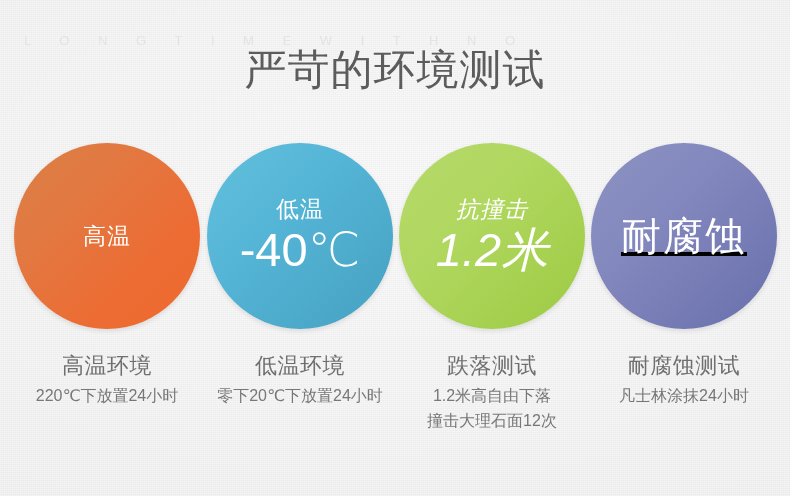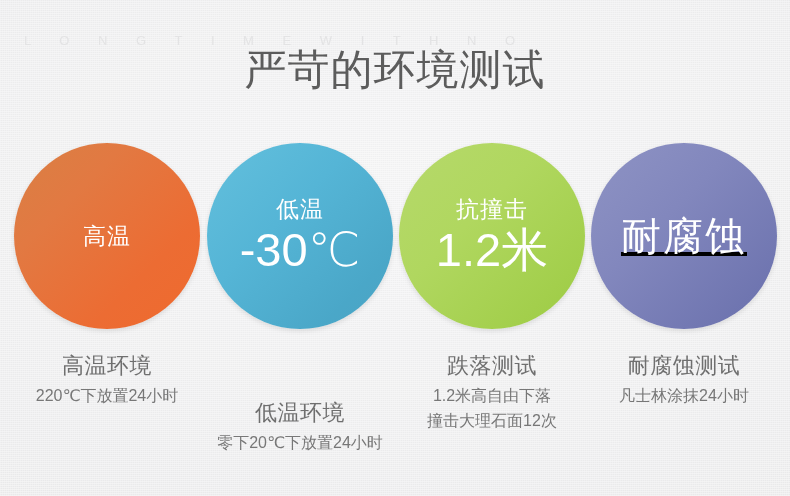--- a/index.html
+++ b/index.html
@@ -66,21 +66,21 @@
     z-index:2;
   }
 
   .circle-wrap{
     position:absolute;
     top:0;
     width:186px; height:186px;
   }
   .circle-wrap.c0{ left:14px;  }
   .circle-wrap.c1{ left:207px; }
-  .circle-wrap.c2{ left:399px; }
+  .circle-wrap.c2{ left:399px;font-style:italic; }
   .circle-wrap.c3{ left:591px; }
 
   .circle{
     position:absolute;
     inset:0;
     border-radius:50%;
     display:flex;
     flex-direction:column;
     align-items:center;
     justify-content:center;
@@ -125,21 +125,21 @@
     width:790px;
     z-index:3;
   }
   .caption{
     position:absolute;
     top:0;
     width:220px;
     text-align:center;
   }
   .caption.k0{ left:-3px;  }
-  .caption.k1{ left:190px;margin-top:47px; }
+  .caption.k1{ left:190px; }
   .caption.k2{ left:382px; }
   .caption.k3{ left:574px; }
 
   .cap-title{
     font-size:22px;
     line-height:28px;
     color:#6f6f6f;
     font-weight:400;
     letter-spacing:.5px;
     white-space:nowrap;
@@ -167,21 +167,21 @@
 
     <div class="circle-wrap c0">
       <div class="circle orange">
         <div class="c-label">高温</div>
       </div>
     </div>
 
     <div class="circle-wrap c1">
       <div class="circle blue">
         <div class="c-label">低温</div>
-        <div class="c-value">-30℃</div>
+        <div class="c-value">-40℃</div>
       </div>
     </div>
 
     <div class="circle-wrap c2">
       <div class="circle green">
         <div class="c-label">抗撞击</div>
         <div class="c-value">1.2米</div>
       </div>
     </div>
 

